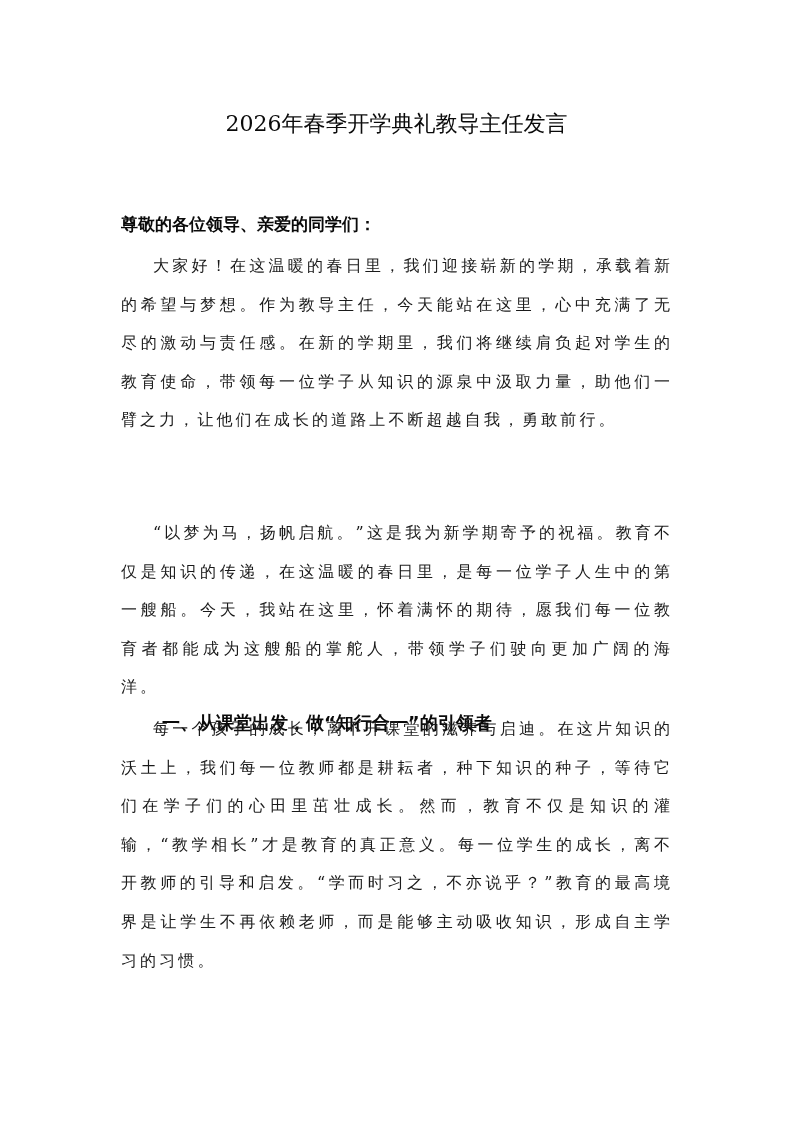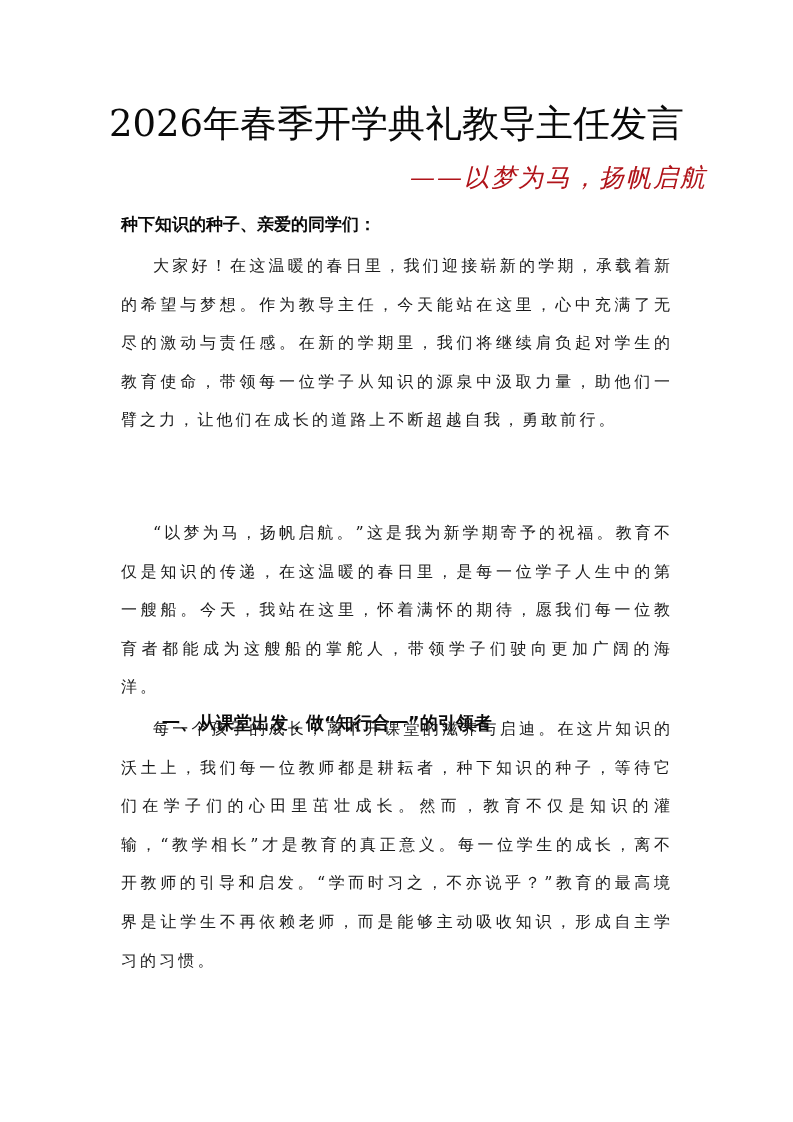--- a/index.html
+++ b/index.html
@@ -21,21 +21,21 @@
       top: 0;
       width: 793px;
       height: 1122px;
     }
     .title {
       position: absolute;
       left: 0;
       width: 793px;
       top: 102px;
       text-align: center;
-      font-size: 37px;
+      font-size: 22px;
       line-height: 44px;
       font-weight: normal;
       color: #0a0a0a;
       margin: 0;
       letter-spacing: 0px;
     }
     .subtitle {
       position: absolute;
       right: 86px;
       top: 160px;
@@ -83,23 +83,22 @@
       margin: 0;
       color: #0a0a0a;
     }
   </style>
 </head>
 <body>
 
 <div class="page">
   <h1 class="title">2026年春季开学典礼教导主任发言</h1>
 
-  <p class="subtitle">——以梦为马，扬帆启航</p>
 
-  <p class="salutation">种下知识的种子、亲爱的同学们：</p>
+  <p class="salutation">尊敬的各位领导、亲爱的同学们：</p>
 
   <p class="body-text p1">大家好！在这温暖的春日里，我们迎接崭新的学期，承载着新的希望与梦想。作为教导主任，今天能站在这里，心中充满了无尽的激动与责任感。在新的学期里，我们将继续肩负起对学生的教育使命，带领每一位学子从知识的源泉中汲取力量，助他们一臂之力，让他们在成长的道路上不断超越自我，勇敢前行。</p>
 
   <p class="body-text p2">“以梦为马，扬帆启航。”这是我为新学期寄予的祝福。教育不仅是知识的传递，在这温暖的春日里，是每一位学子人生中的第一艘船。今天，我站在这里，怀着满怀的期待，愿我们每一位教育者都能成为这艘船的掌舵人，带领学子们驶向更加广阔的海洋。</p>
 
   <h2 class="section-heading">一、从课堂出发，做“知行合一”的引领者</h2>
 
   <p class="body-text p3">每一个孩子的成长，离不开课堂的滋养与启迪。在这片知识的沃土上，我们每一位教师都是耕耘者，种下知识的种子，等待它们在学子们的心田里茁壮成长。然而，教育不仅是知识的灌输，“教学相长”才是教育的真正意义。每一位学生的成长，离不开教师的引导和启发。“学而时习之，不亦说乎？”教育的最高境界是让学生不再依赖老师，而是能够主动吸收知识，形成自主学习的习惯。</p>
 </div>
 

